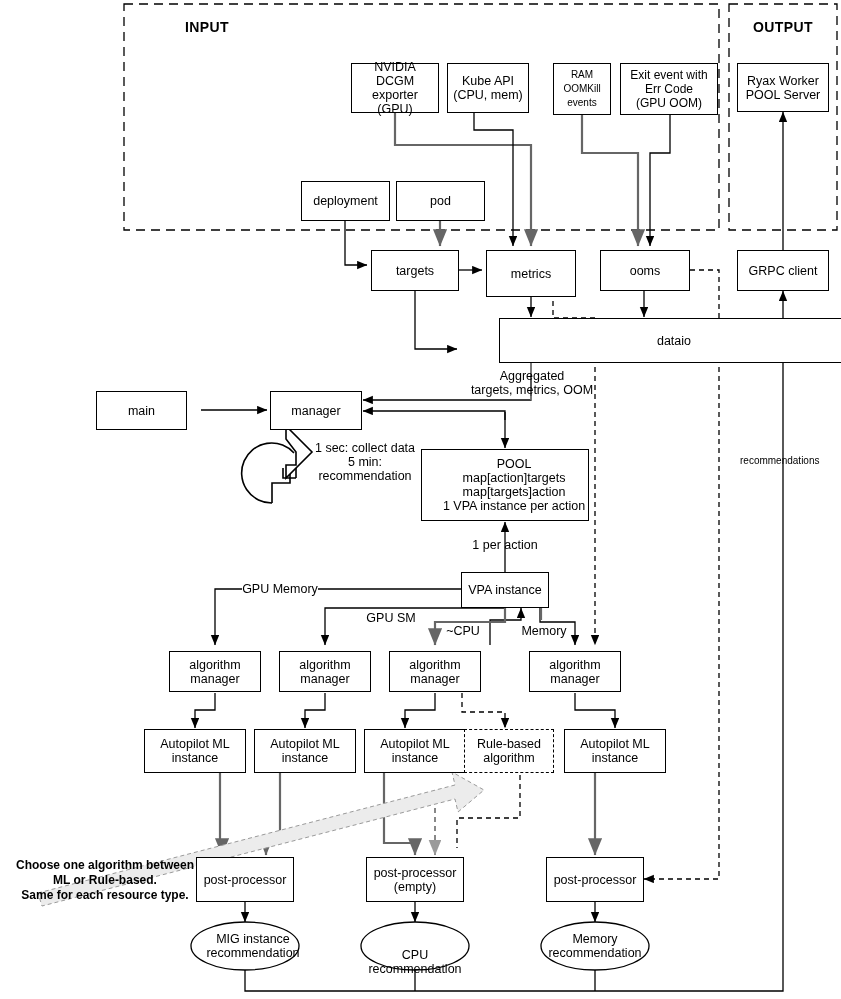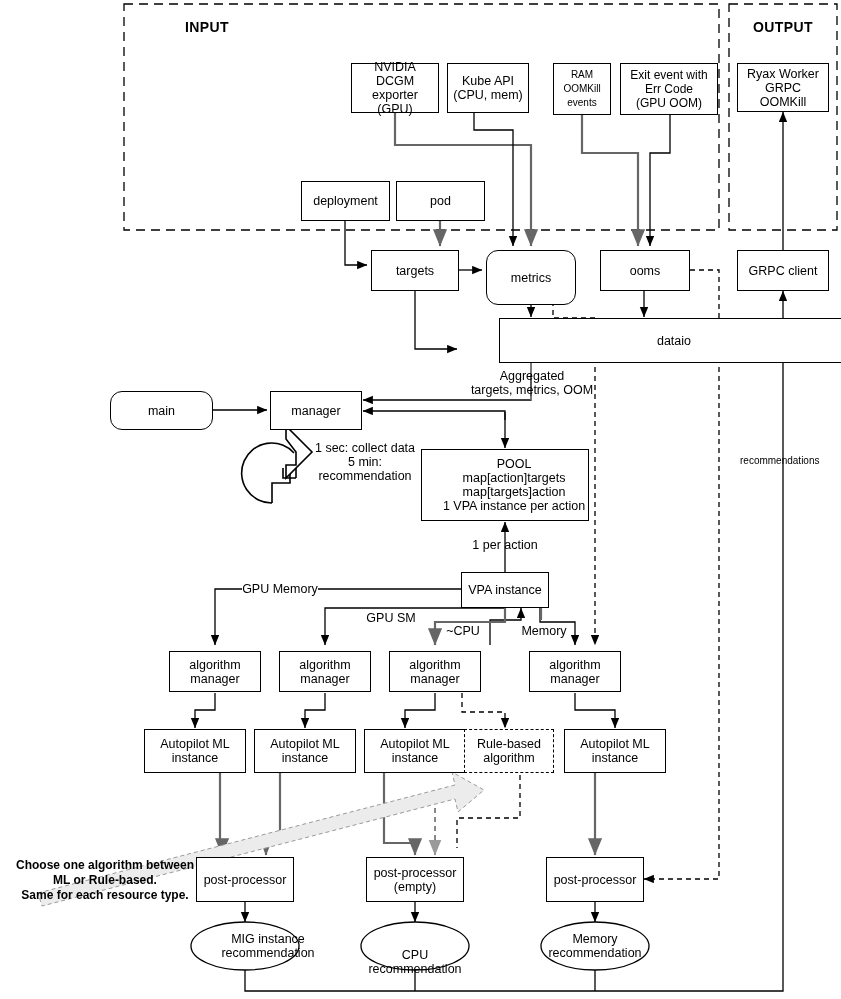--- a/index.html
+++ b/index.html
@@ -156,33 +156,33 @@
 exporter (GPU)</div>
   <div class="nodebox" style="left:447px;top:63px;width:82px;height:50px;">Kube API
 (CPU, mem)</div>
   <div class="nodebox" style="left:553px;top:63px;width:58px;height:52px;font-size:10px;">RAM
 OOMKill
 events</div>
   <div class="nodebox" style="left:620px;top:63px;width:98px;height:52px;font-size:12px;">Exit event with
 Err Code
 (GPU OOM)</div>
   <div class="nodebox" style="left:737px;top:63px;width:92px;height:49px;">Ryax Worker
-GRPC OOMKill</div>
+POOL Server</div>
 
   <div class="nodebox" style="left:301px;top:181px;width:89px;height:40px;">deployment</div>
   <div class="nodebox" style="left:396px;top:181px;width:89px;height:40px;">pod</div>
 
   <div class="nodebox" style="left:371px;top:250px;width:88px;height:41px;">targets</div>
-  <div class="nodebox" style="left:486px;top:250px;width:90px;height:55px;border-radius:12px;">metrics</div>
+  <div class="nodebox" style="left:486px;top:250px;width:90px;height:47px;">metrics</div>
   <div class="nodebox" style="left:600px;top:250px;width:90px;height:41px;">ooms</div>
   <div class="nodebox" style="left:737px;top:250px;width:92px;height:41px;">GRPC client</div>
 
   <div class="nodebox" style="left:472px;top:318px;width:350px;height:45px;margin-left:27px;">dataio</div>
 
-  <div class="nodebox" style="left:110px;top:391px;width:103px;height:39px;border-radius:12px;">main</div>
+  <div class="nodebox" style="left:96px;top:391px;width:91px;height:39px;">main</div>
   <div class="nodebox" style="left:270px;top:391px;width:92px;height:39px;">manager</div>
 
   <div class="nodebox" style="left:421px;top:449px;width:168px;height:72px;padding-left:20px;">POOL
 map[action]targets
 map[targets]action
 1 VPA instance per action</div>
 
   <div class="nodebox" style="left:461px;top:572px;width:88px;height:36px;">VPA instance</div>
 
   <div class="nodebox" style="left:169px;top:651px;width:92px;height:41px;">algorithm
@@ -210,21 +210,21 @@
 (empty)</div>
   <div class="nodebox" style="left:546px;top:857px;width:98px;height:45px;">post-processor</div>
 
   <svg class="layer" viewBox="0 0 841 999">
     <g fill="#fff" stroke="#000" stroke-width="1.3">
       <ellipse cx="245" cy="946" rx="54" ry="24"></ellipse>
       <ellipse cx="415" cy="946" rx="54" ry="24"></ellipse>
       <ellipse cx="595" cy="946" rx="54" ry="24"></ellipse>
     </g>
   </svg>
-  <div class="lbl" style="left:194px;top:932px;width:100px;padding-left:24px;">MIG instance
+  <div class="lbl" style="left:179px;top:932px;width:100px;padding-left:24px;">MIG instance
 recommendation</div>
   <div class="lbl" style="left:361px;top:932px;width:108px;margin-top:16px;">CPU
 recommendation</div>
   <div class="lbl" style="left:541px;top:932px;width:108px;">Memory
 recommendation</div>
 
   <div class="lbl" style="left:461px;top:369px;width:142px;">Aggregated
 targets, metrics, OOM</div>
   <div class="lbl" style="left:310px;top:441px;width:110px;">1 sec: collect data
 5 min:

